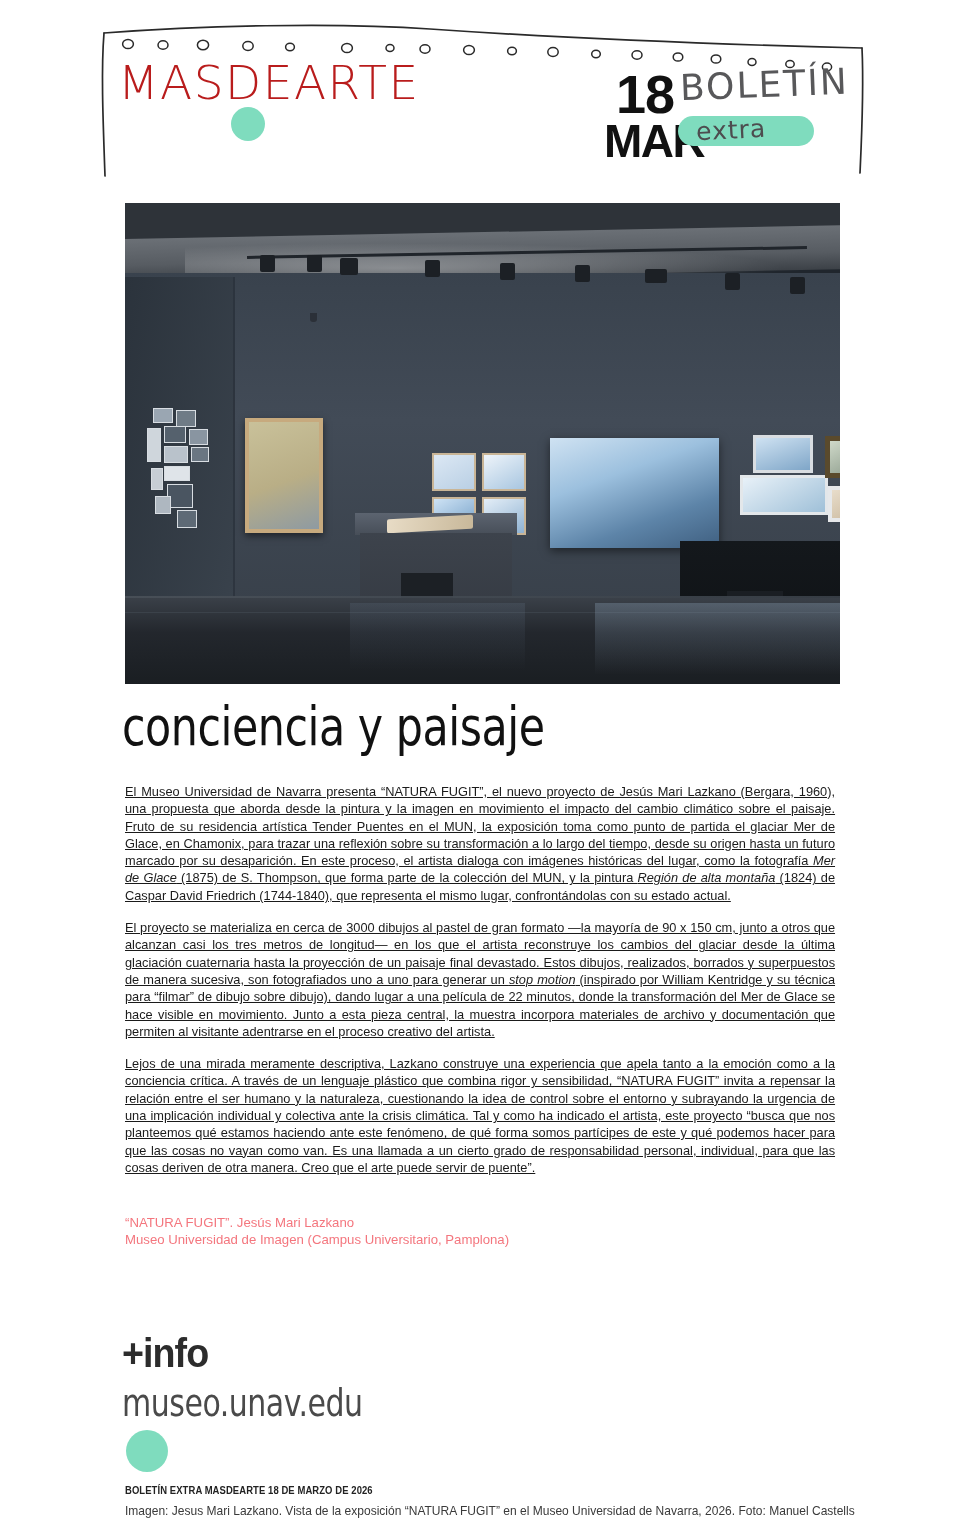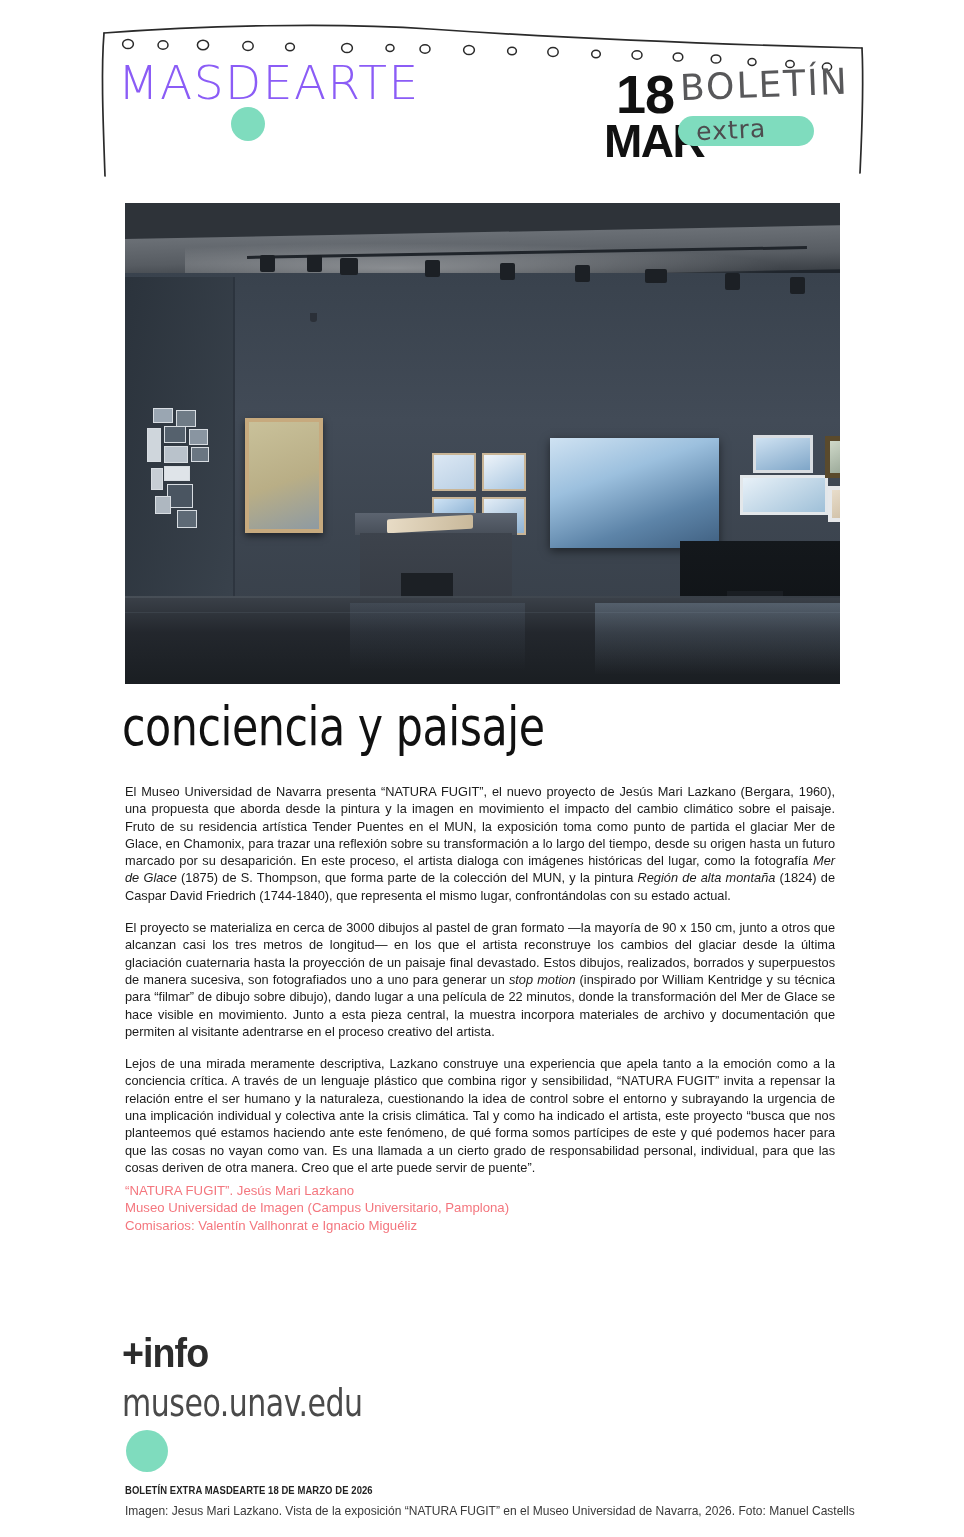--- a/index.html
+++ b/index.html
@@ -19,21 +19,21 @@
 
   .logo-block {
     position: absolute; left: 118px; top: 62px;
     line-height: 0.88;
   }
   .logo-mas {
     font-family: "DejaVu Sans", sans-serif;
     font-weight: 300;
     font-size: 47px;
     letter-spacing: 1.5px;
-    color: #8b5cf6;
+    color: #b91c1c;
     display:block;
   }
   .logo-com-row { position: relative; display:block; padding-left: 108px; margin-top: 2px; }
   .logo-dot {
     position:absolute; left: 113px; top: 2px;
     width: 34px; height: 34px; border-radius: 50%;
     background: #7fdcbe;
   }
   .logo-com {
     position: relative;
@@ -146,35 +146,35 @@
   
   .title {
     position:absolute; left:122px; top:700px; width:720px;
     font-family: "DejaVu Sans Condensed","Liberation Sans Narrow","Liberation Sans", sans-serif;
     font-size: 54px; font-weight: 400; color:#111;
     letter-spacing: -0.5px; line-height: 1;
     transform: scaleX(0.88); transform-origin: left center;
   }
 
   
-  .body-col { position:absolute; left:125px; top:783px; width:732px; }
+  .body-col { position:absolute; left:125px; top:783px; width:732px;text-decoration:underline; }
   .body-col p {
     font-family: "Liberation Sans", sans-serif;
     font-size: 13.2px;
     line-height: 17.3px;
     color: #1b1b1b;
     text-align: justify;
     margin-bottom: 15px;
     transform: scaleX(0.97);
     transform-origin: left top;
   }
   .body-col em { font-style: italic; }
 
   .details {
-    position:absolute; left:125px; top:1182px; width:700px;
+    position:absolute; left:125px; top:1214px; width:700px;
     font-family: "Liberation Sans", sans-serif;
     font-size: 13.2px; line-height: 17.4px;
     color: #f4767e;
   }
   .details span { display:block; }
 
   
   .info-plus {
     position:absolute; left:122px; top:1331px;
     font-family: "Liberation Sans", sans-serif;
@@ -327,21 +327,20 @@
 
   <div class="body-col">
     <p>El Museo Universidad de Navarra presenta “NATURA FUGIT”, el nuevo proyecto de Jesús Mari Lazkano (Bergara, 1960), una propuesta que aborda desde la pintura y la imagen en movimiento el impacto del cambio climático sobre el paisaje. Fruto de su residencia artística Tender Puentes en el MUN, la exposición toma como punto de partida el glaciar Mer de Glace, en Chamonix, para trazar una reflexión sobre su transformación a lo largo del tiempo, desde su origen hasta un futuro marcado por su desaparición. En este proceso, el artista dialoga con imágenes históricas del lugar, como la fotografía <em>Mer de Glace</em> (1875) de S. Thompson, que forma parte de la colección del MUN, y la pintura <em>Región de alta montaña</em> (1824) de Caspar David Friedrich (1744-1840), que representa el mismo lugar, confrontándolas con su estado actual.</p>
     <p>El proyecto se materializa en cerca de 3000 dibujos al pastel de gran formato —la mayoría de 90 x 150 cm, junto a otros que alcanzan casi los tres metros de longitud— en los que el artista reconstruye los cambios del glaciar desde la última glaciación cuaternaria hasta la proyección de un paisaje final devastado. Estos dibujos, realizados, borrados y superpuestos de manera sucesiva, son fotografiados uno a uno para generar un <em>stop motion</em> (inspirado por William Kentridge y su técnica para “filmar” de dibujo sobre dibujo), dando lugar a una película de 22 minutos, donde la transformación del Mer de Glace se hace visible en movimiento. Junto a esta pieza central, la muestra incorpora materiales de archivo y documentación que permiten al visitante adentrarse en el proceso creativo del artista.</p>
     <p>Lejos de una mirada meramente descriptiva, Lazkano construye una experiencia que apela tanto a la emoción como a la conciencia crítica. A través de un lenguaje plástico que combina rigor y sensibilidad, “NATURA FUGIT” invita a repensar la relación entre el ser humano y la naturaleza, cuestionando la idea de control sobre el entorno y subrayando la urgencia de una implicación individual y colectiva ante la crisis climática. Tal y como ha indicado el artista, este proyecto “busca que nos planteemos qué estamos haciendo ante este fenómeno, de qué forma somos partícipes de este y qué podemos hacer para que las cosas no vayan como van. Es una llamada a un cierto grado de responsabilidad personal, individual, para que las cosas deriven de otra manera. Creo que el arte puede servir de puente”.</p>
   </div>
 
   <div class="details">
     <span>“NATURA FUGIT”.  Jesús Mari Lazkano</span>
     <span>Museo Universidad de Imagen (Campus Universitario, Pamplona)</span>
-    <span>Comisarios: Valentín Vallhonrat e Ignacio Miguéliz</span>
   </div>
 
   <div class="info-plus">+info</div>
   <a class="info-url" href="#" style="text-decoration:none;">museo.unav.edu</a>
 
   <div class="foot-dot"></div>
   <div class="foot-line1">BOLETÍN EXTRA MASDEARTE 18 DE MARZO DE 2026</div>
   <div class="foot-line2">Imagen: Jesus Mari Lazkano. Vista de la exposición “NATURA FUGIT” en el Museo Universidad de Navarra, 2026. Foto: Manuel Castells</div>
 
 </div>

